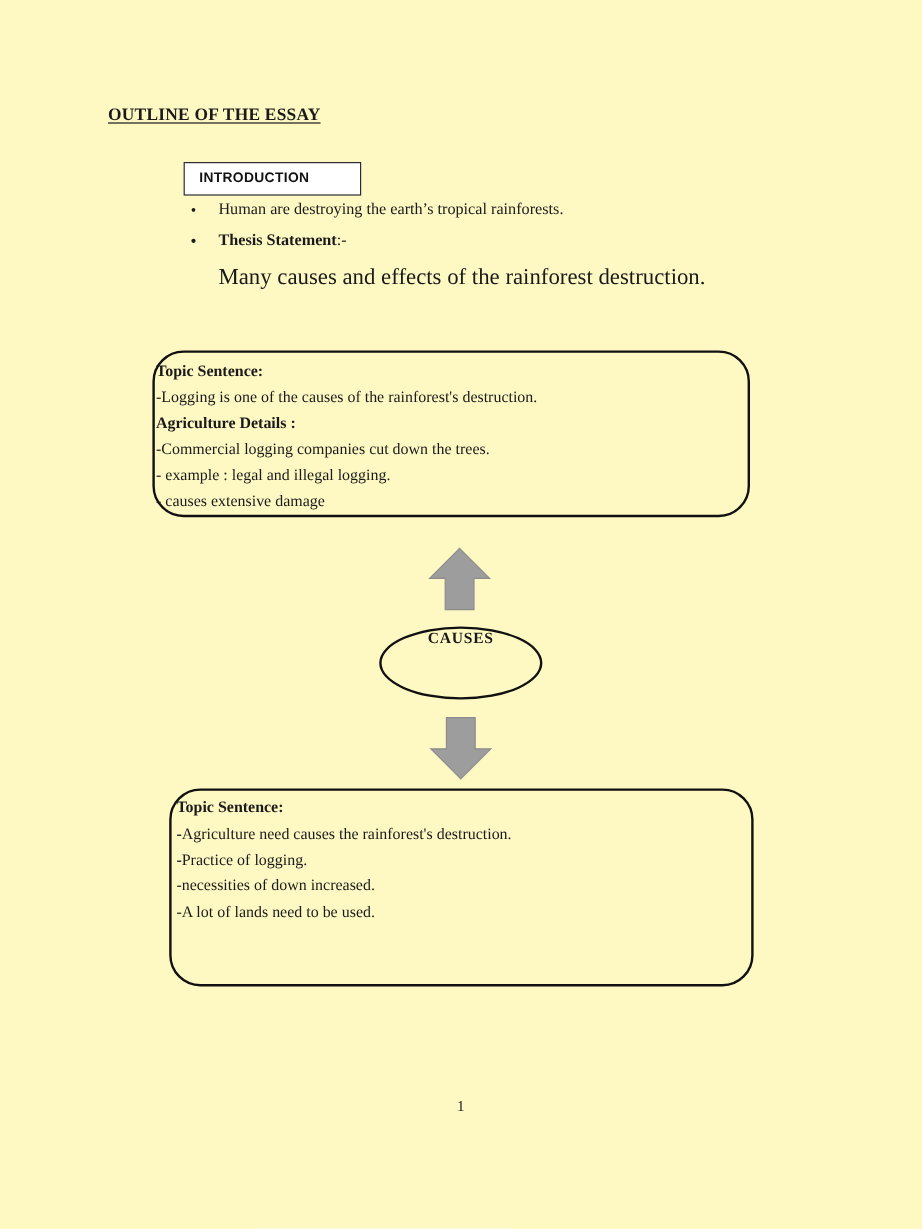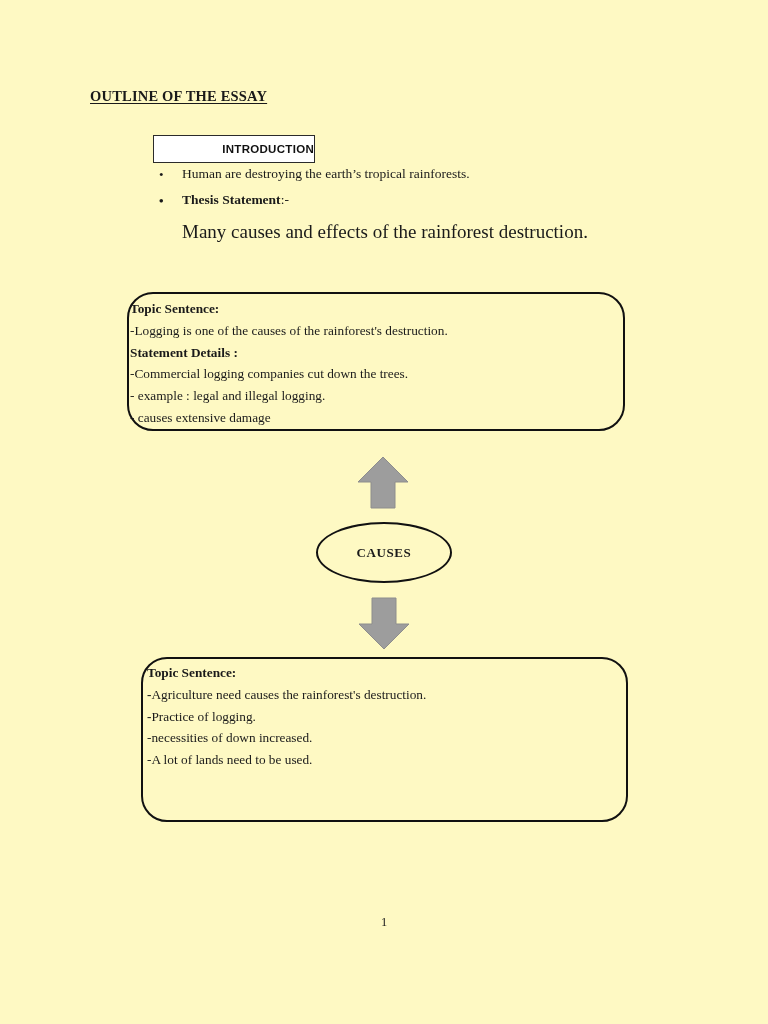--- a/index.html
+++ b/index.html
@@ -30,28 +30,29 @@
     text-decoration: underline;
     text-underline-offset: 2px;
     white-space: nowrap;
   }
 
   
   #intro-box {
     position: absolute;
     left: 153px;
     top: 135px;
-    width: 162px;
+    width: 148px;
     height: 28px;
     border: 1.4px solid #2b2b2b;
     background: #ffffff;
     box-sizing: border-box;
     display: flex;
     align-items: center;
-    justify-content: flex-end;
+    justify-content: flex-start;
+    padding-left: 12px;
   }
   #intro-box .intro-label {
     font-family: "Liberation Sans", "DejaVu Sans", sans-serif;
     font-size: 11.5px;
     font-weight: bold;
     letter-spacing: 0.3px;
     color: #111111;
   }
 
   
@@ -155,21 +156,21 @@
   #oval-causes {
     position: absolute;
     left: 316px;
     top: 522px;
     width: 136px;
     height: 61px;
     border: 2.2px solid #111111;
     border-radius: 50%;
     box-sizing: border-box;
     display: flex;
-    align-items: center;
+    align-items: flex-start;
     justify-content: center;
   }
   #oval-causes .oval-label {
     font-size: 13px;
     font-weight: bold;
     letter-spacing: 0.6px;
   }
 
   
   #page-number {
@@ -201,21 +202,21 @@
       <span class="dot">•</span>
       <span>Thesis Statement</span><span class="tail">:-</span>
     </div>
     <div id="thesis-text">Many causes and effects of the rainforest destruction.</div>
   </div>
 
   <div class="flow-box" id="box-logging"></div>
   <div class="flow-text" id="text-logging">
     <div class="line head">Topic Sentence:</div>
     <div class="line">-Logging is one of the causes of the rainforest's destruction.</div>
-    <div class="line head">Statement Details :</div>
+    <div class="line head">Agriculture Details :</div>
     <div class="line">-Commercial logging companies cut down the trees.</div>
     <div class="line">- example : legal and illegal logging.</div>
     <div class="line">- causes extensive damage</div>
   </div>
 
   <svg class="arrow" id="arrow-up" viewBox="0 0 56 55">
     <polygon points="28,2 53,27 40,27 40,53 16,53 16,27 3,27" fill="#9d9d9d" stroke="#8d8d8d" stroke-width="1"></polygon>
   </svg>
 
   <div id="oval-causes">

